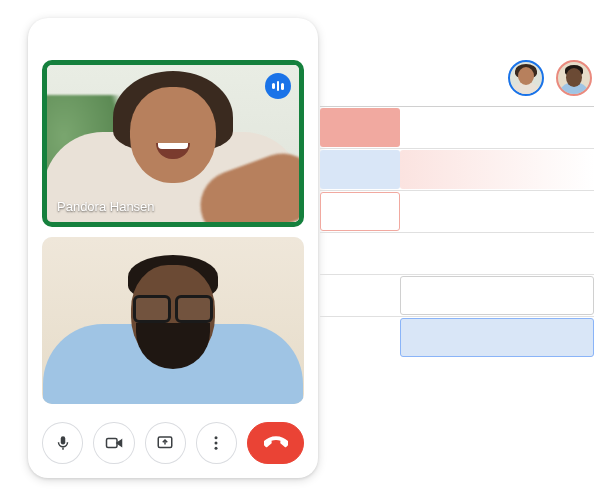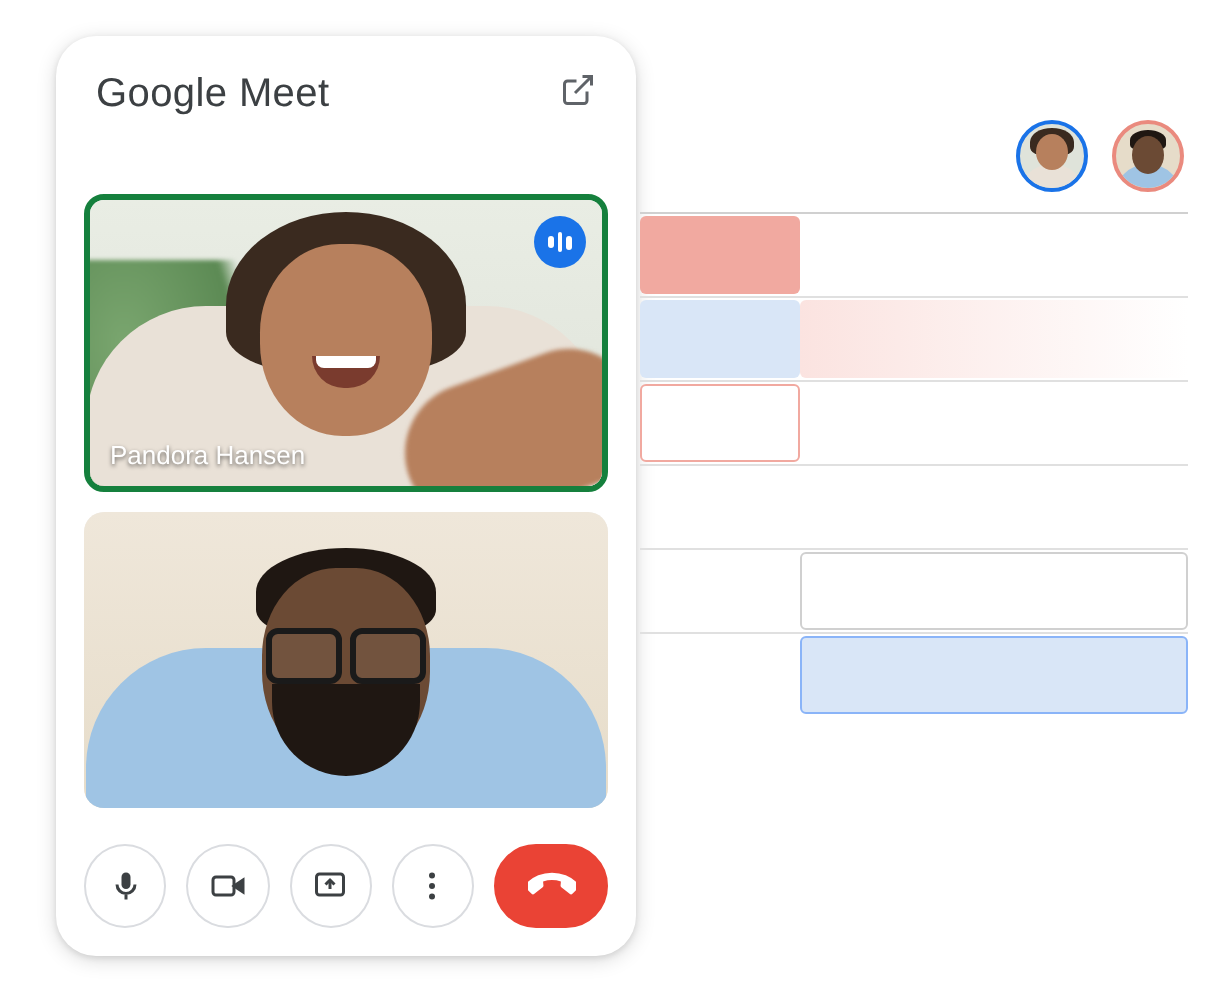--- a/index.html
+++ b/index.html
@@ -44,21 +44,21 @@
   .tile {
     position: relative;
     width: 100%;
     height: 170px;
     border-radius: 10px;
     overflow: hidden;
     margin-bottom: 10px;
     background: #f1f3f4;
   }
   .tile.active {
-    border: 3px solid #15803d;
+    border: 5px solid #15803d;
     margin-top: 28px;
   }
   .tile-name {
     position: absolute;
     left: 10px;
     bottom: 8px;
     color: #fff;
     font-size: 13px;
     text-shadow: 0 1px 2px rgba(0,0,0,0.6);
     font-weight: 400;
@@ -230,30 +230,20 @@
   .block {
     position: absolute;
     top: 1px; bottom: 1px;
     border-radius: 3px;
   }
 </style>
 </head>
 <body>
 
 <div class="meet-card">
-  <div class="meet-header">
-    <div class="meet-title">Google Meet</div>
-    <div>
-      <svg class="open-icon" viewBox="0 0 24 24" fill="none" stroke="currentColor" stroke-width="2">
-        <path d="M18 13v6a2 2 0 0 1-2 2H5a2 2 0 0 1-2-2V8a2 2 0 0 1 2-2h6"></path>
-        <polyline points="15 3 21 3 21 9"></polyline>
-        <line x1="10" y1="14" x2="21" y2="3"></line>
-      </svg>
-    </div>
-  </div>
 
   <div class="tile active">
     <div class="portrait p1-bg">
       <div class="p1-plant"></div>
       <div class="p1-body"></div>
       <div class="p1-arm"></div>
       <div class="p1-hair"></div>
       <div class="p1-head"></div>
       <div class="p1-mouth"></div>
       <div class="p1-teeth"></div>

